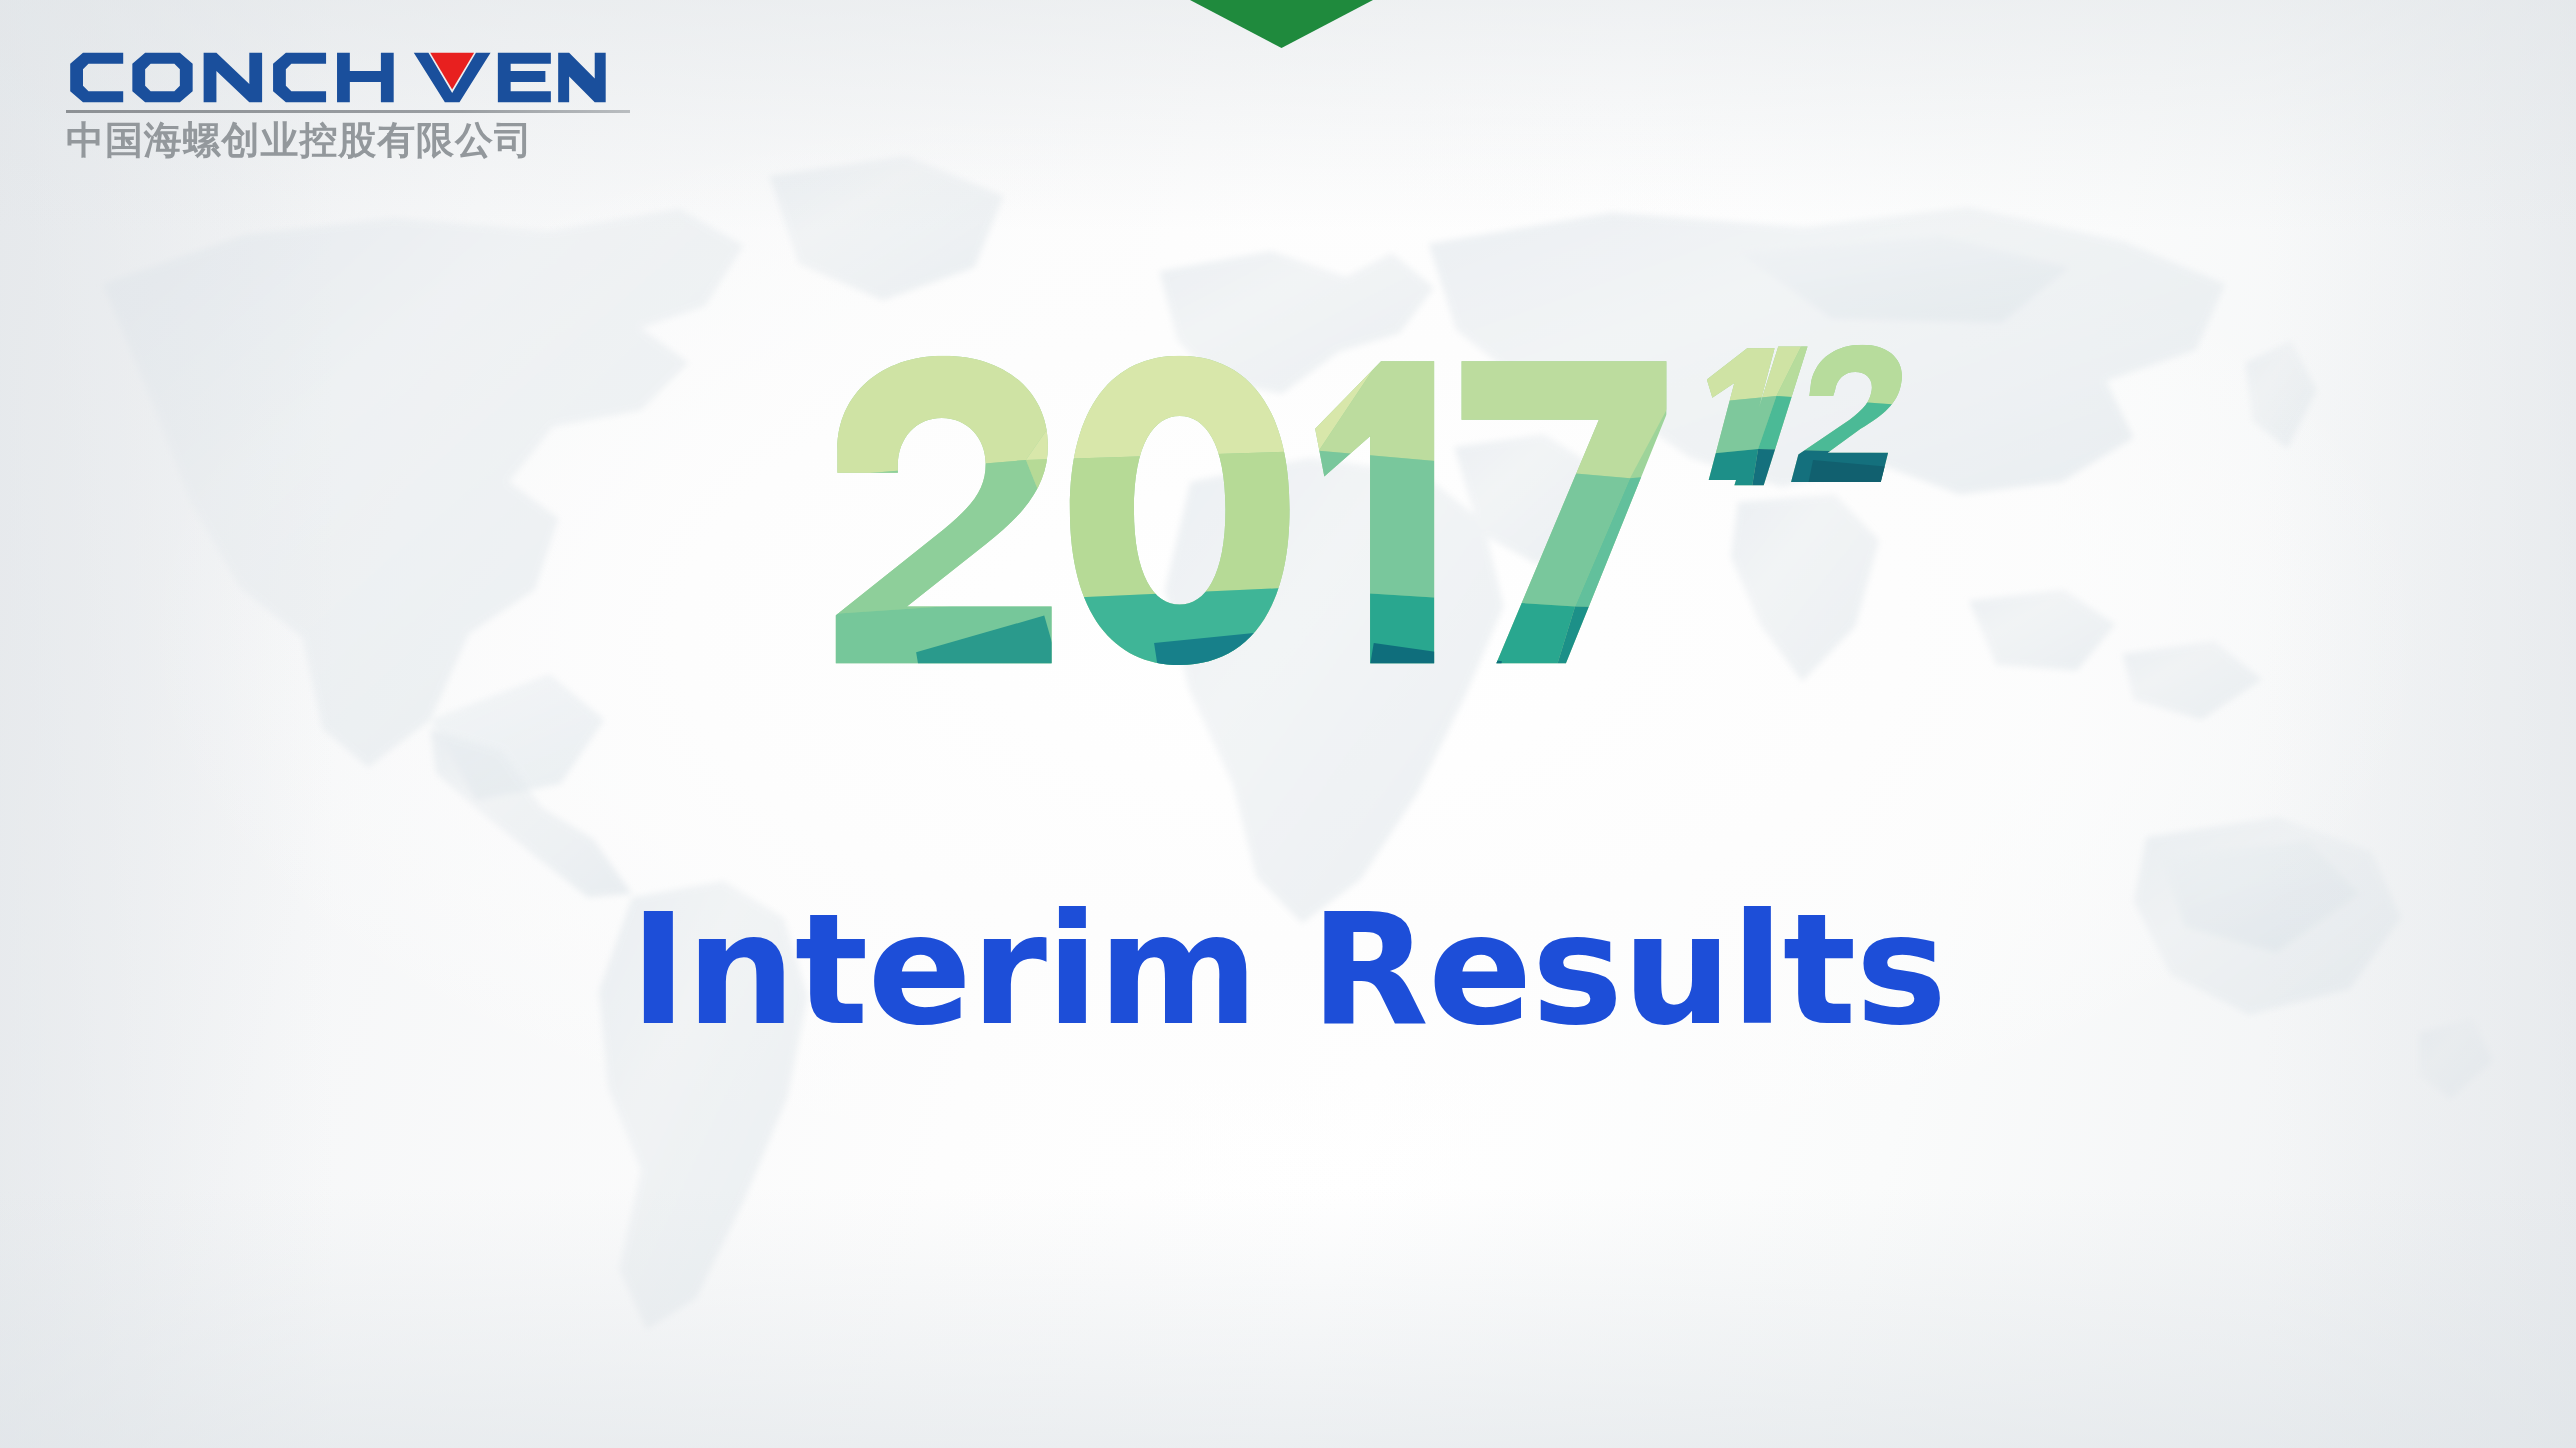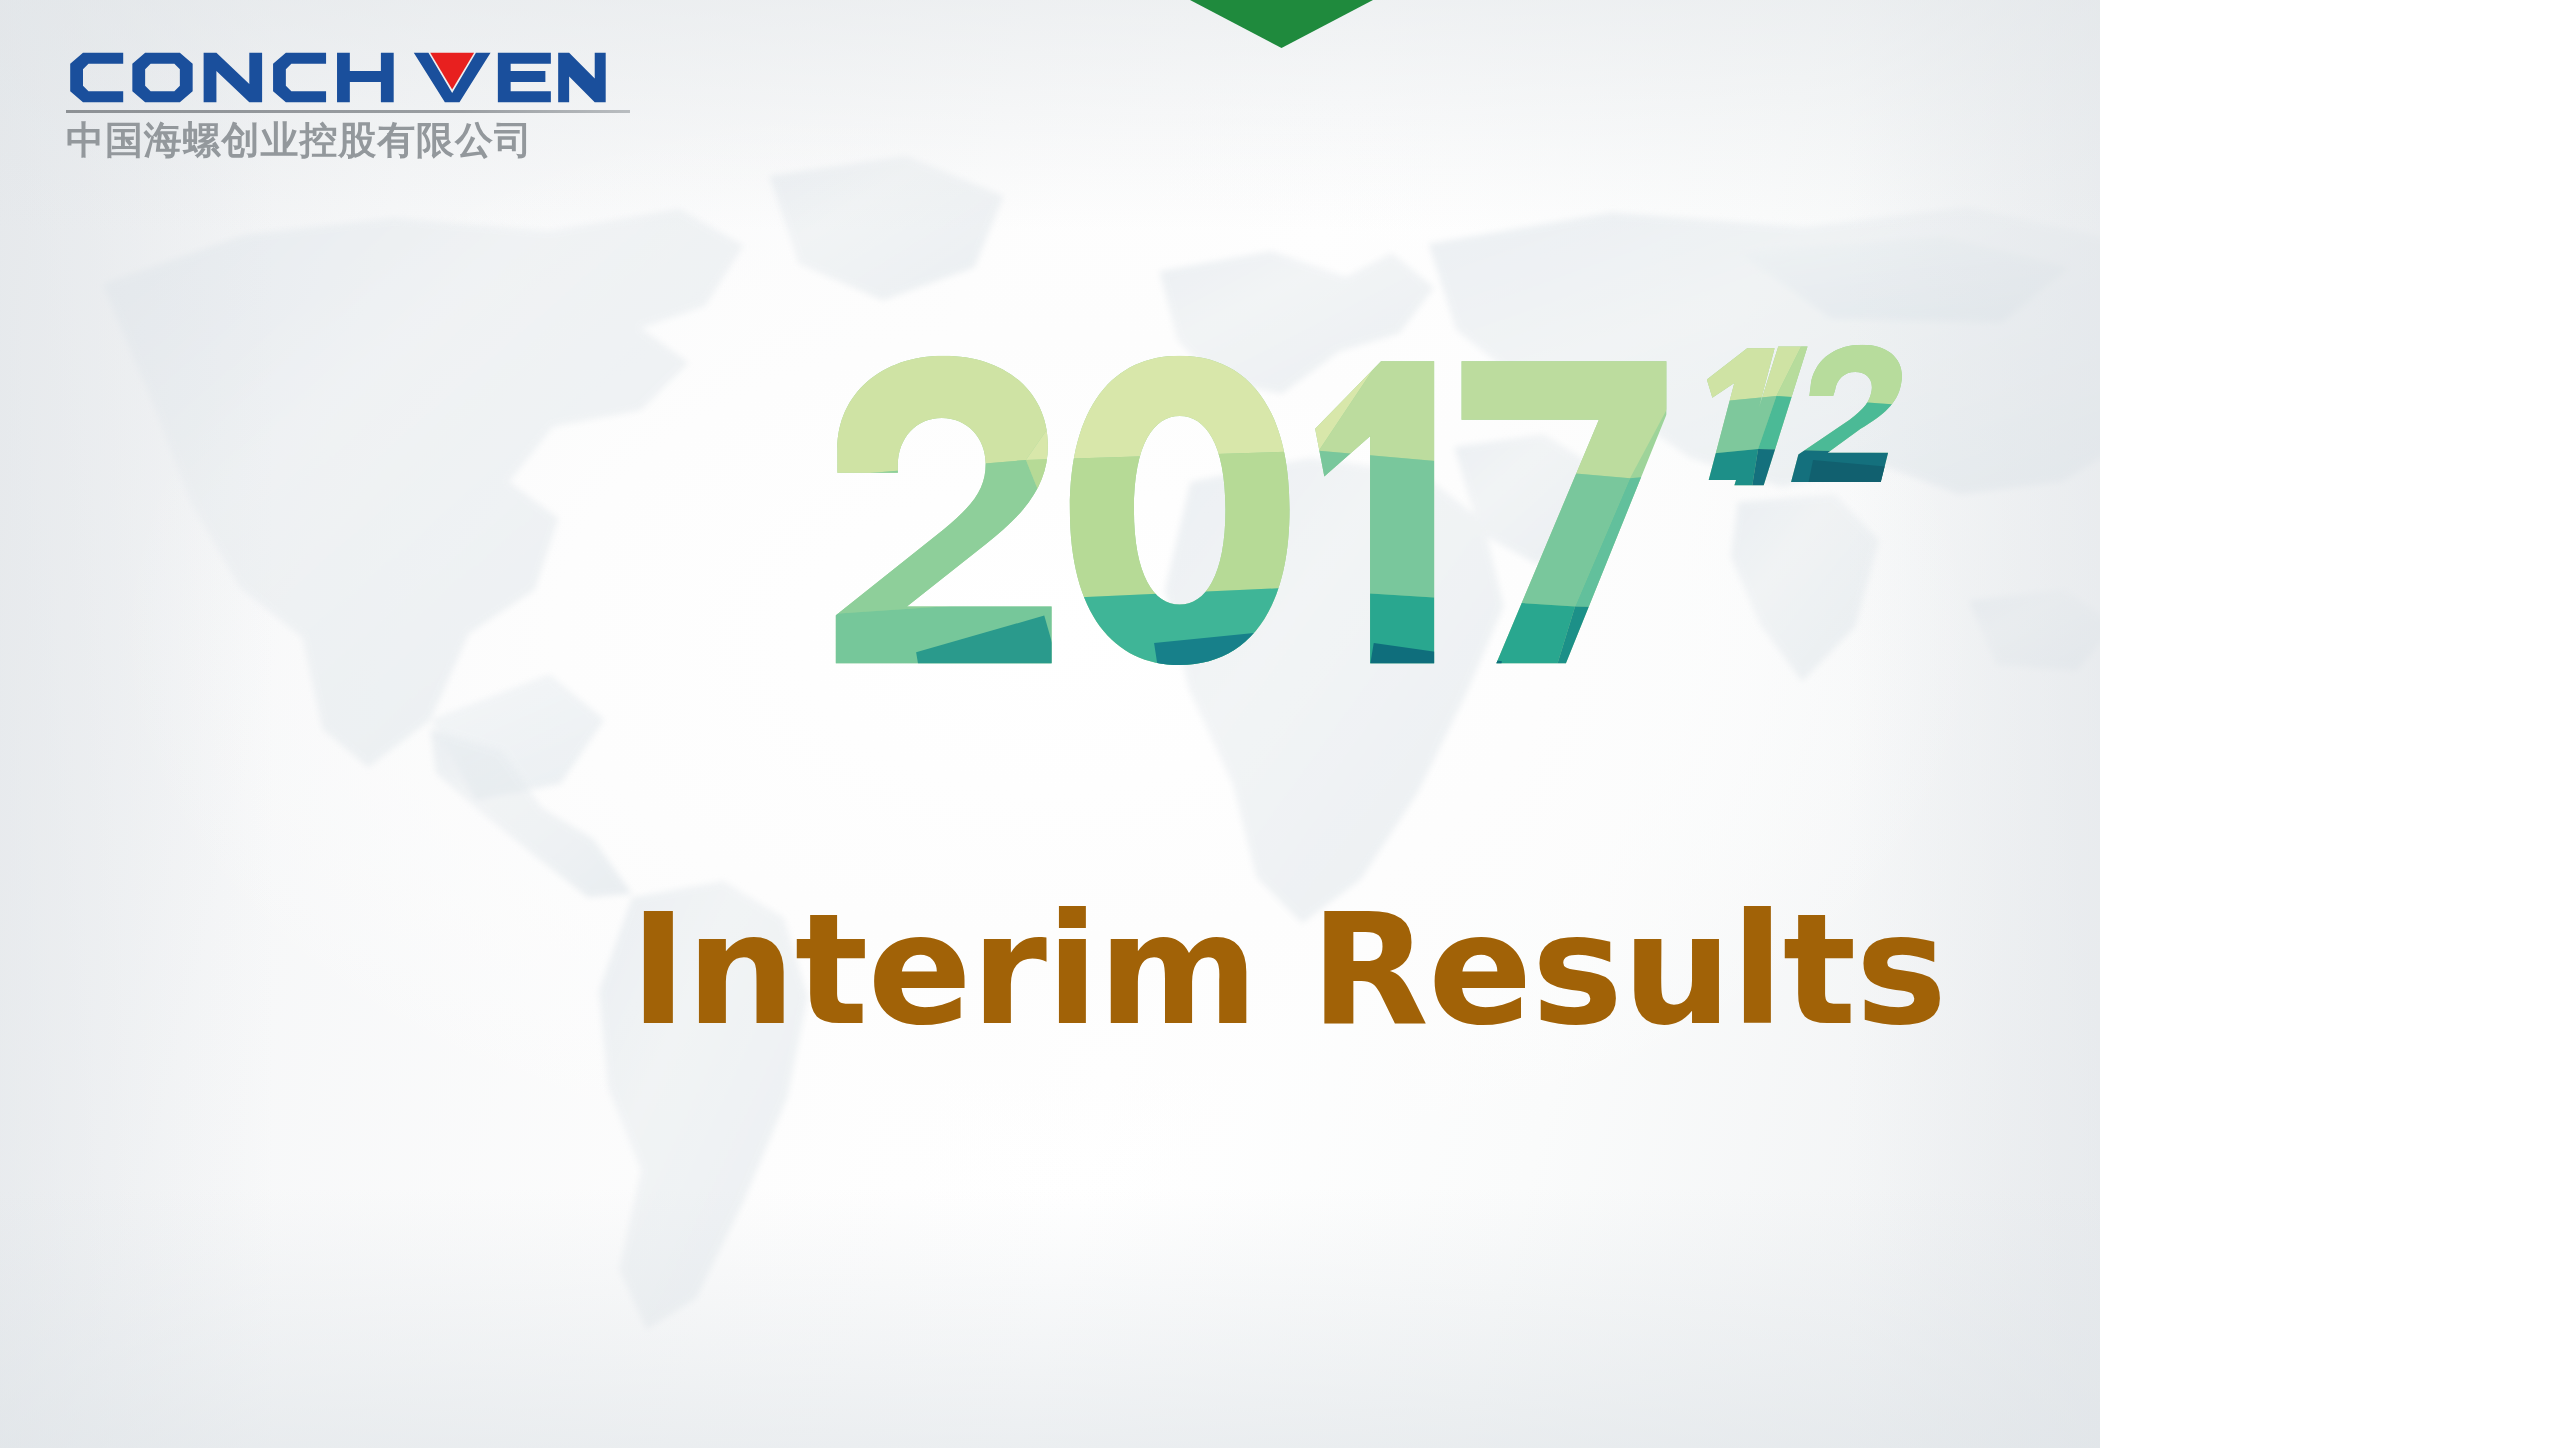--- a/index.html
+++ b/index.html
@@ -7,21 +7,21 @@
     padding: 0;
     background: #ffffff;
   }
   body {
     font-family: "Liberation Sans", sans-serif;
   }
 
   
   .slide {
     position: relative;
-    width: 2100px;
+    width: 2576px;
     height: 1449px;
     overflow: hidden;
     background: #fbfbfb;
   }
 
   
   .bg-wash {
     position: absolute;
     inset: 0;
     background:
@@ -86,21 +86,21 @@
   .year-block svg { display: block; width: 100%; height: 100%; }
 
   
   .headline {
     position: absolute;
     left: 0; top: 884px;
     width: 2576px;
     text-align: center;
     font-size: 154px;
     font-weight: 700;
-    color: #a16207;
+    color: #1d4ed8;
     letter-spacing: -0.9px;
     line-height: 1.12;
     font-family: "DejaVu Sans", "Liberation Sans", sans-serif;
   }
 </style>
 </head>
 <body>
 
 <div class="slide">
 

